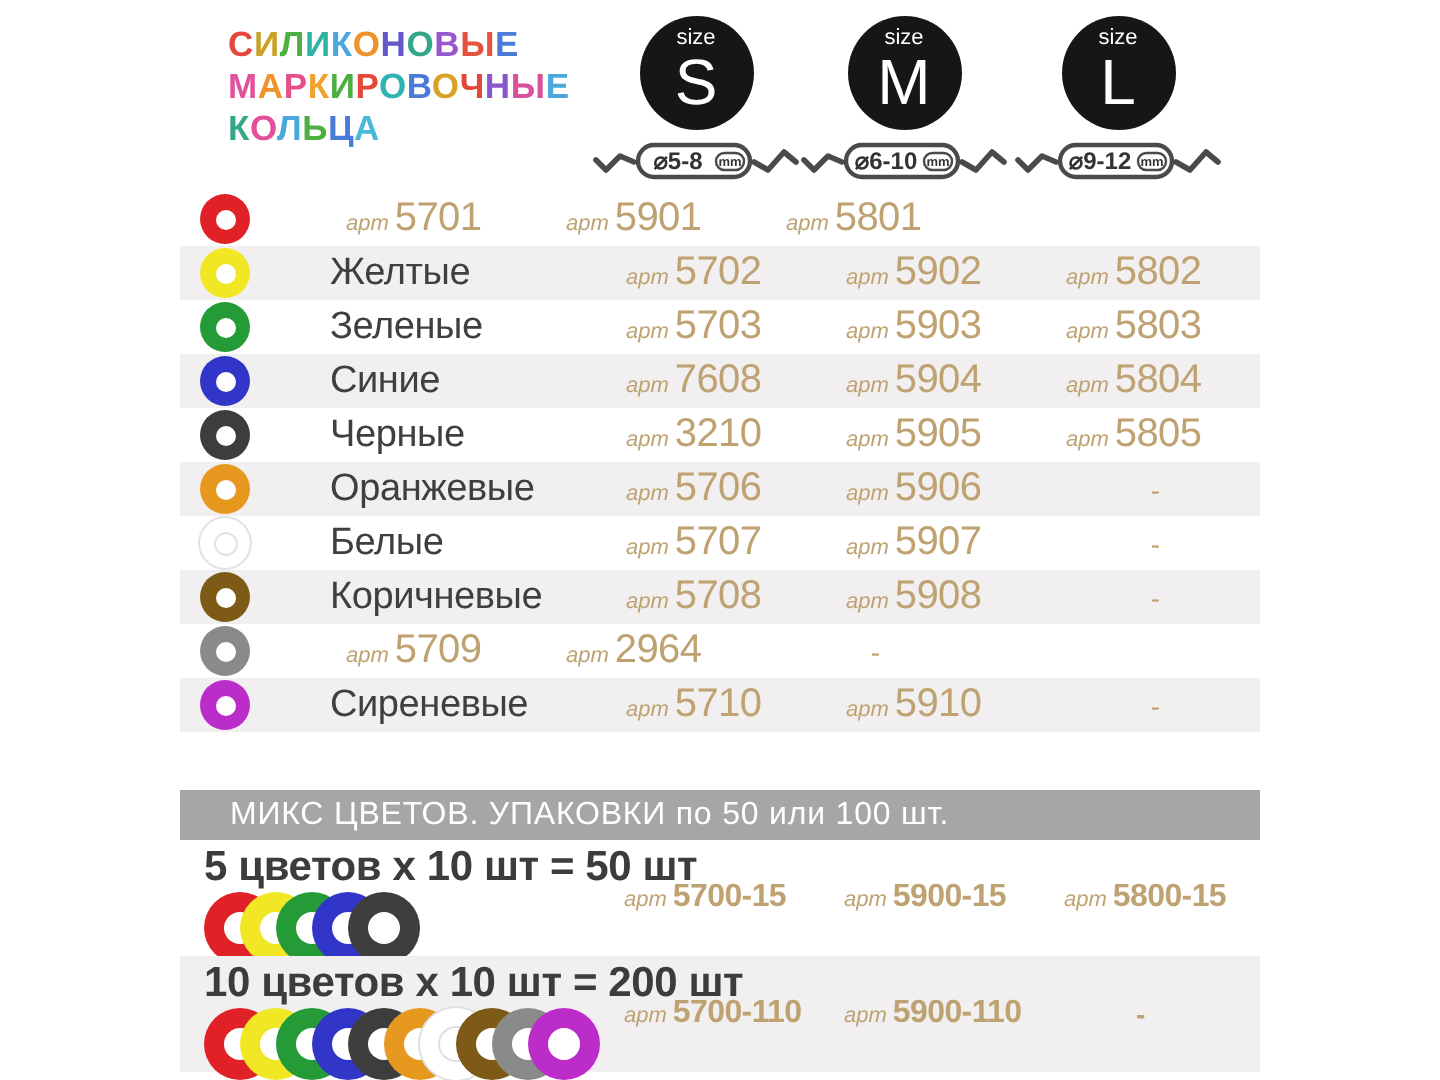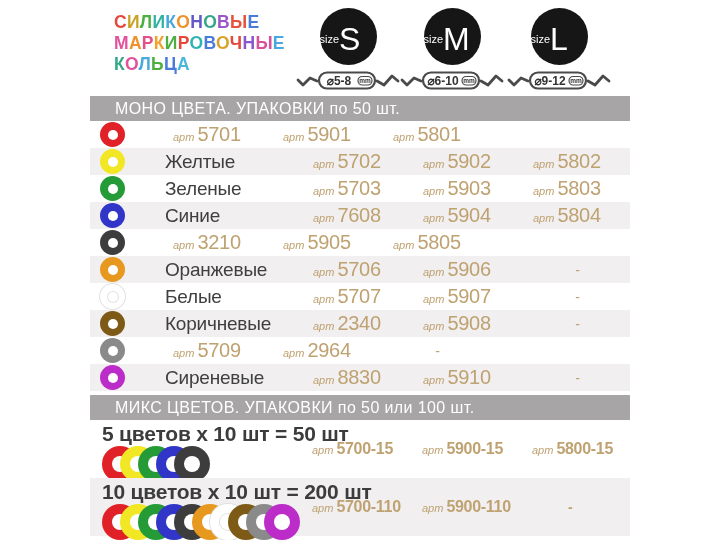--- a/index.html
+++ b/index.html
@@ -11,21 +11,21 @@
   
   .title{position:absolute;left:114px;top:12px;font-size:17.5px;font-weight:700;
          line-height:21px;letter-spacing:.3px}
   .tline{white-space:nowrap}
   
   .size-badge{position:absolute;top:8px;width:104px;text-align:center}
   .size-badge:nth-of-type(1){left:296px}
   .size-badge:nth-of-type(2){left:400px}
   .size-badge:nth-of-type(3){left:507px}
   .circle{width:57px;height:57px;border-radius:50%;background:#161616;color:#fff;
-          margin:0 auto;display:flex;align-items:center;
+          margin:0 auto;display:flex;flex-direction:column;align-items:center;
           justify-content:flex-start;padding-top:5px;box-sizing:border-box}
   .size-word{font-size:11px;line-height:12px;font-weight:400}
   .size-letter{font-size:32px;line-height:34px;font-weight:400;margin-top:-1px}
   .wire{margin-top:4px;display:block}
   .wseg{fill:none;stroke:#4a4a4a;stroke-width:2.8;stroke-linecap:round;stroke-linejoin:round}
   .wbox{fill:#fff;stroke:#4a4a4a;stroke-width:2.2}
   .wmm{fill:#fff;stroke:#4a4a4a;stroke-width:1.2}
   .wire-label{font-size:12px;font-weight:700;fill:#333;font-family:"Liberation Sans",sans-serif}
   .wire-unit{font-size:6.5px;font-weight:700;fill:#333;font-family:"Liberation Sans",sans-serif}
   
@@ -120,21 +120,20 @@
       <rect class="wbox" x="23" y="3.5" width="56" height="16" rx="8"></rect>
       <text class="wire-label" x="43" y="15.5" text-anchor="middle">⌀9-12</text>
       <rect class="wmm" x="62" y="7.5" width="14" height="8.5" rx="4.2"></rect>
       <text class="wire-unit" x="69" y="14" text-anchor="middle">mm</text>
       <path class="wseg" d="M81 12 L88 16 L96 7 L102 12"></path>
     </svg>
   </div>
 </div>
 
 <section class="mono">
-  <div class="bar">МОНО ЦВЕТА. УПАКОВКИ по 50 шт.</div>
   <div id="mono-rows">
   <div class="mono-row">
     <span class="ring-cell">
       <span class="ring" style="background: rgb(224, 33, 40);"></span>
     </span>
     <span class="art a-s">
       <i class="p">арт</i>
           <b class="n">5701</b>
     </span>
     <span class="art a-m">
@@ -201,20 +200,21 @@
     <span class="art a-l">
       <i class="p">арт</i>
           <b class="n">5804</b>
     </span>
   </div>
 
   <div class="mono-row">
     <span class="ring-cell">
       <span class="ring" style="background: rgb(61, 61, 61);"></span>
     </span>
+    <span class="name">Черные</span>
     <span class="art a-s">
       <i class="p">арт</i>
           <b class="n">3210</b>
     </span>
     <span class="art a-m">
       <i class="p">арт</i>
           <b class="n">5905</b>
     </span>
     <span class="art a-l">
       <i class="p">арт</i>
@@ -258,21 +258,21 @@
     </span>
   </div>
 
   <div class="mono-row">
     <span class="ring-cell">
       <span class="ring" style="background: rgb(125, 90, 21);"></span>
     </span>
     <span class="name">Коричневые</span>
     <span class="art a-s">
       <i class="p">арт</i>
-          <b class="n">2340</b>
+          <b class="n">5708</b>
     </span>
     <span class="art a-m">
       <i class="p">арт</i>
           <b class="n">5908</b>
     </span>
     <span class="art a-l dash">
       <b class="n">-</b>
     </span>
   </div>
 
@@ -293,21 +293,21 @@
     </span>
   </div>
 
   <div class="mono-row">
     <span class="ring-cell">
       <span class="ring" style="background: rgb(187, 44, 200);"></span>
     </span>
     <span class="name">Сиреневые</span>
     <span class="art a-s">
       <i class="p">арт</i>
-          <b class="n">8830</b>
+          <b class="n">5710</b>
     </span>
     <span class="art a-m">
       <i class="p">арт</i>
           <b class="n">5910</b>
     </span>
     <span class="art a-l dash">
       <b class="n">-</b>
     </span>
   </div>
 </div>

